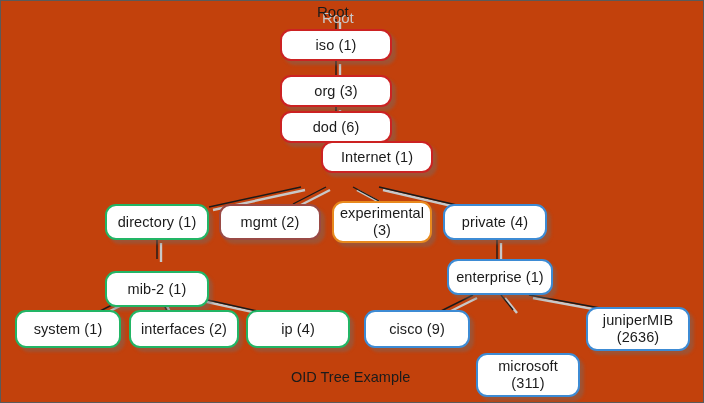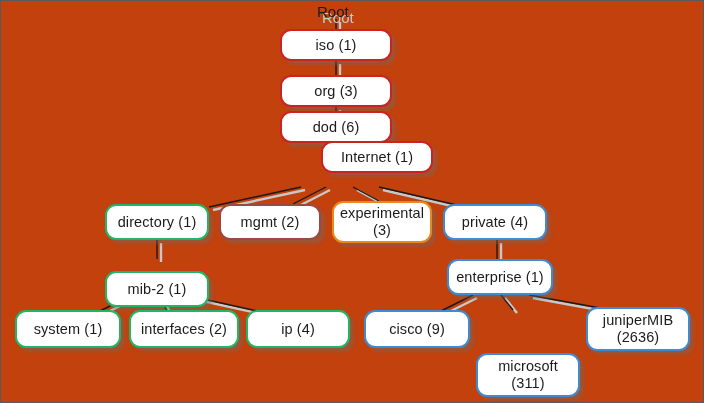--- a/index.html
+++ b/index.html
@@ -173,14 +173,15 @@
       <div class="node c-blue" style="left: 475px; top: 306px; width: 104px; height: 44px; margin-top: 46px;">
         <span class="lbl">microsoft
 (311)</span>
       </div>
       <div class="node c-blue" style="left: 585px; top: 306px; width: 104px; height: 44px;">
         <span class="lbl">juniperMIB
 (2636)</span>
       </div>
     </div>
 
+  <span class="caption" style="left: 290px; top: 368px;">OID Tree Example</span>
 
 </div>
 
 </body></html>

